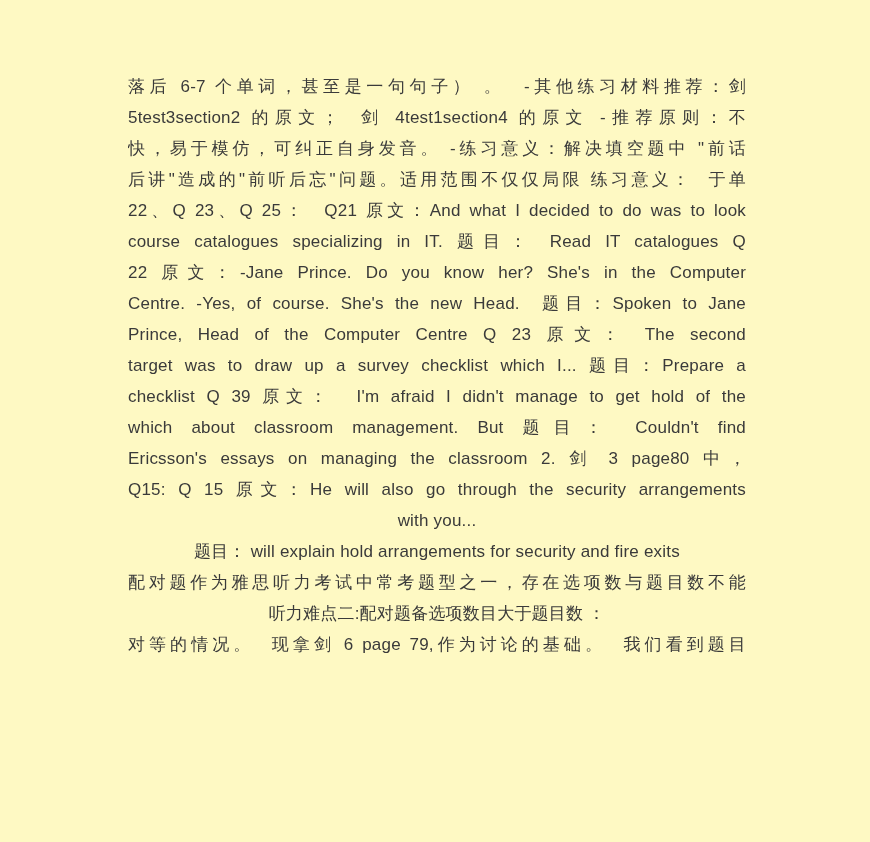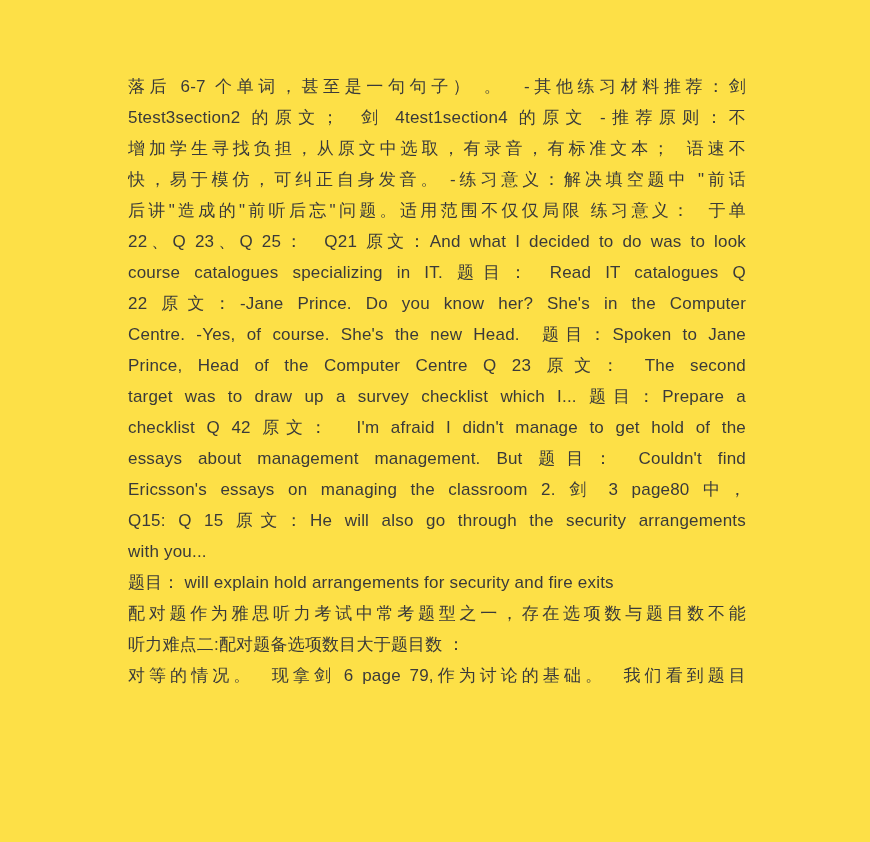--- a/index.html
+++ b/index.html
@@ -13,62 +13,61 @@
     background: #ffffff;
     font-family: "Liberation Sans", "DejaVu Sans", sans-serif;
     overflow: hidden;
   }
   .page {
     position: absolute;
     left: 0;
     top: 0;
     width: 870px;
     height: 842px;
-    background: #fde047;
+    background: #fef9c3;
   }
   .textblock {
     position: absolute;
     left: 128px;
     top: 71px;
     width: 618px;
     font-size: 17px;
     line-height: 31px;
     color: #3a3a3a;
     letter-spacing: 0.2px;
   }
   .line {
     height: 31px;
     overflow: hidden;
     white-space: pre-wrap;
-    text-align: left;
+    text-align: center;
   }
   .line.justify {
     text-align: justify;
     text-align-last: justify;
     text-justify: inter-character;
   }
 </style>
 </head>
 <body style="background: rgb(255, 255, 255);">
 
 <main class="page">
   <div class="textblock" id="textblock" style="color: rgb(58, 58, 58);">
       <div class="line justify">落后 6-7 个单词，甚至是一句句子） 。  -其他练习材料推荐：剑</div>
       <div class="line justify">5test3section2 的原文；  剑 4test1section4 的原文 -推荐原则：不</div>
-      <div class="line justify">增加学生寻找负担，从原文中选取，有录音，有标准文本；  语速不</div>
       <div class="line justify">快，易于模仿，可纠正自身发音。 -练习意义：解决填空题中 "前话</div>
       <div class="line justify">后讲"造成的"前听后忘"问题。适用范围不仅仅局限 练习意义：  于单</div>
       <div class="line justify">22、Q 23、Q 25：  Q21 原文：And what I decided to do was to look</div>
       <div class="line justify">course catalogues specializing in IT. 题目： Read IT catalogues Q</div>
       <div class="line justify">22 原文：-Jane Prince. Do you know her? She's in the Computer</div>
       <div class="line justify">Centre. -Yes, of course. She's the new Head.  题目：Spoken to Jane</div>
       <div class="line justify">Prince, Head of the Computer Centre Q 23 原文： The second</div>
       <div class="line justify">target was to draw up a survey checklist which I... 题目：Prepare a</div>
-      <div class="line justify">checklist Q 42 原文：  I'm afraid I didn't manage to get hold of the</div>
-      <div class="line justify">essays about management management. But 题目： Couldn't find</div>
+      <div class="line justify">checklist Q 39 原文：  I'm afraid I didn't manage to get hold of the</div>
+      <div class="line justify">which about classroom management. But 题目： Couldn't find</div>
       <div class="line justify">Ericsson's essays on managing the classroom 2. 剑 3 page80 中，</div>
       <div class="line justify">Q15: Q 15 原文：He will also go through the security arrangements</div>
       <div class="line">with you...</div>
       <div class="line">题目： will explain hold arrangements for security and fire exits</div>
       <div class="line justify">配对题作为雅思听力考试中常考题型之一，存在选项数与题目数不能</div>
       <div class="line">听力难点二:配对题备选项数目大于题目数 ：</div>
       <div class="line justify">对等的情况。  现拿剑 6 page 79,作为讨论的基础。  我们看到题目</div>
     </div>
 </main>
 

